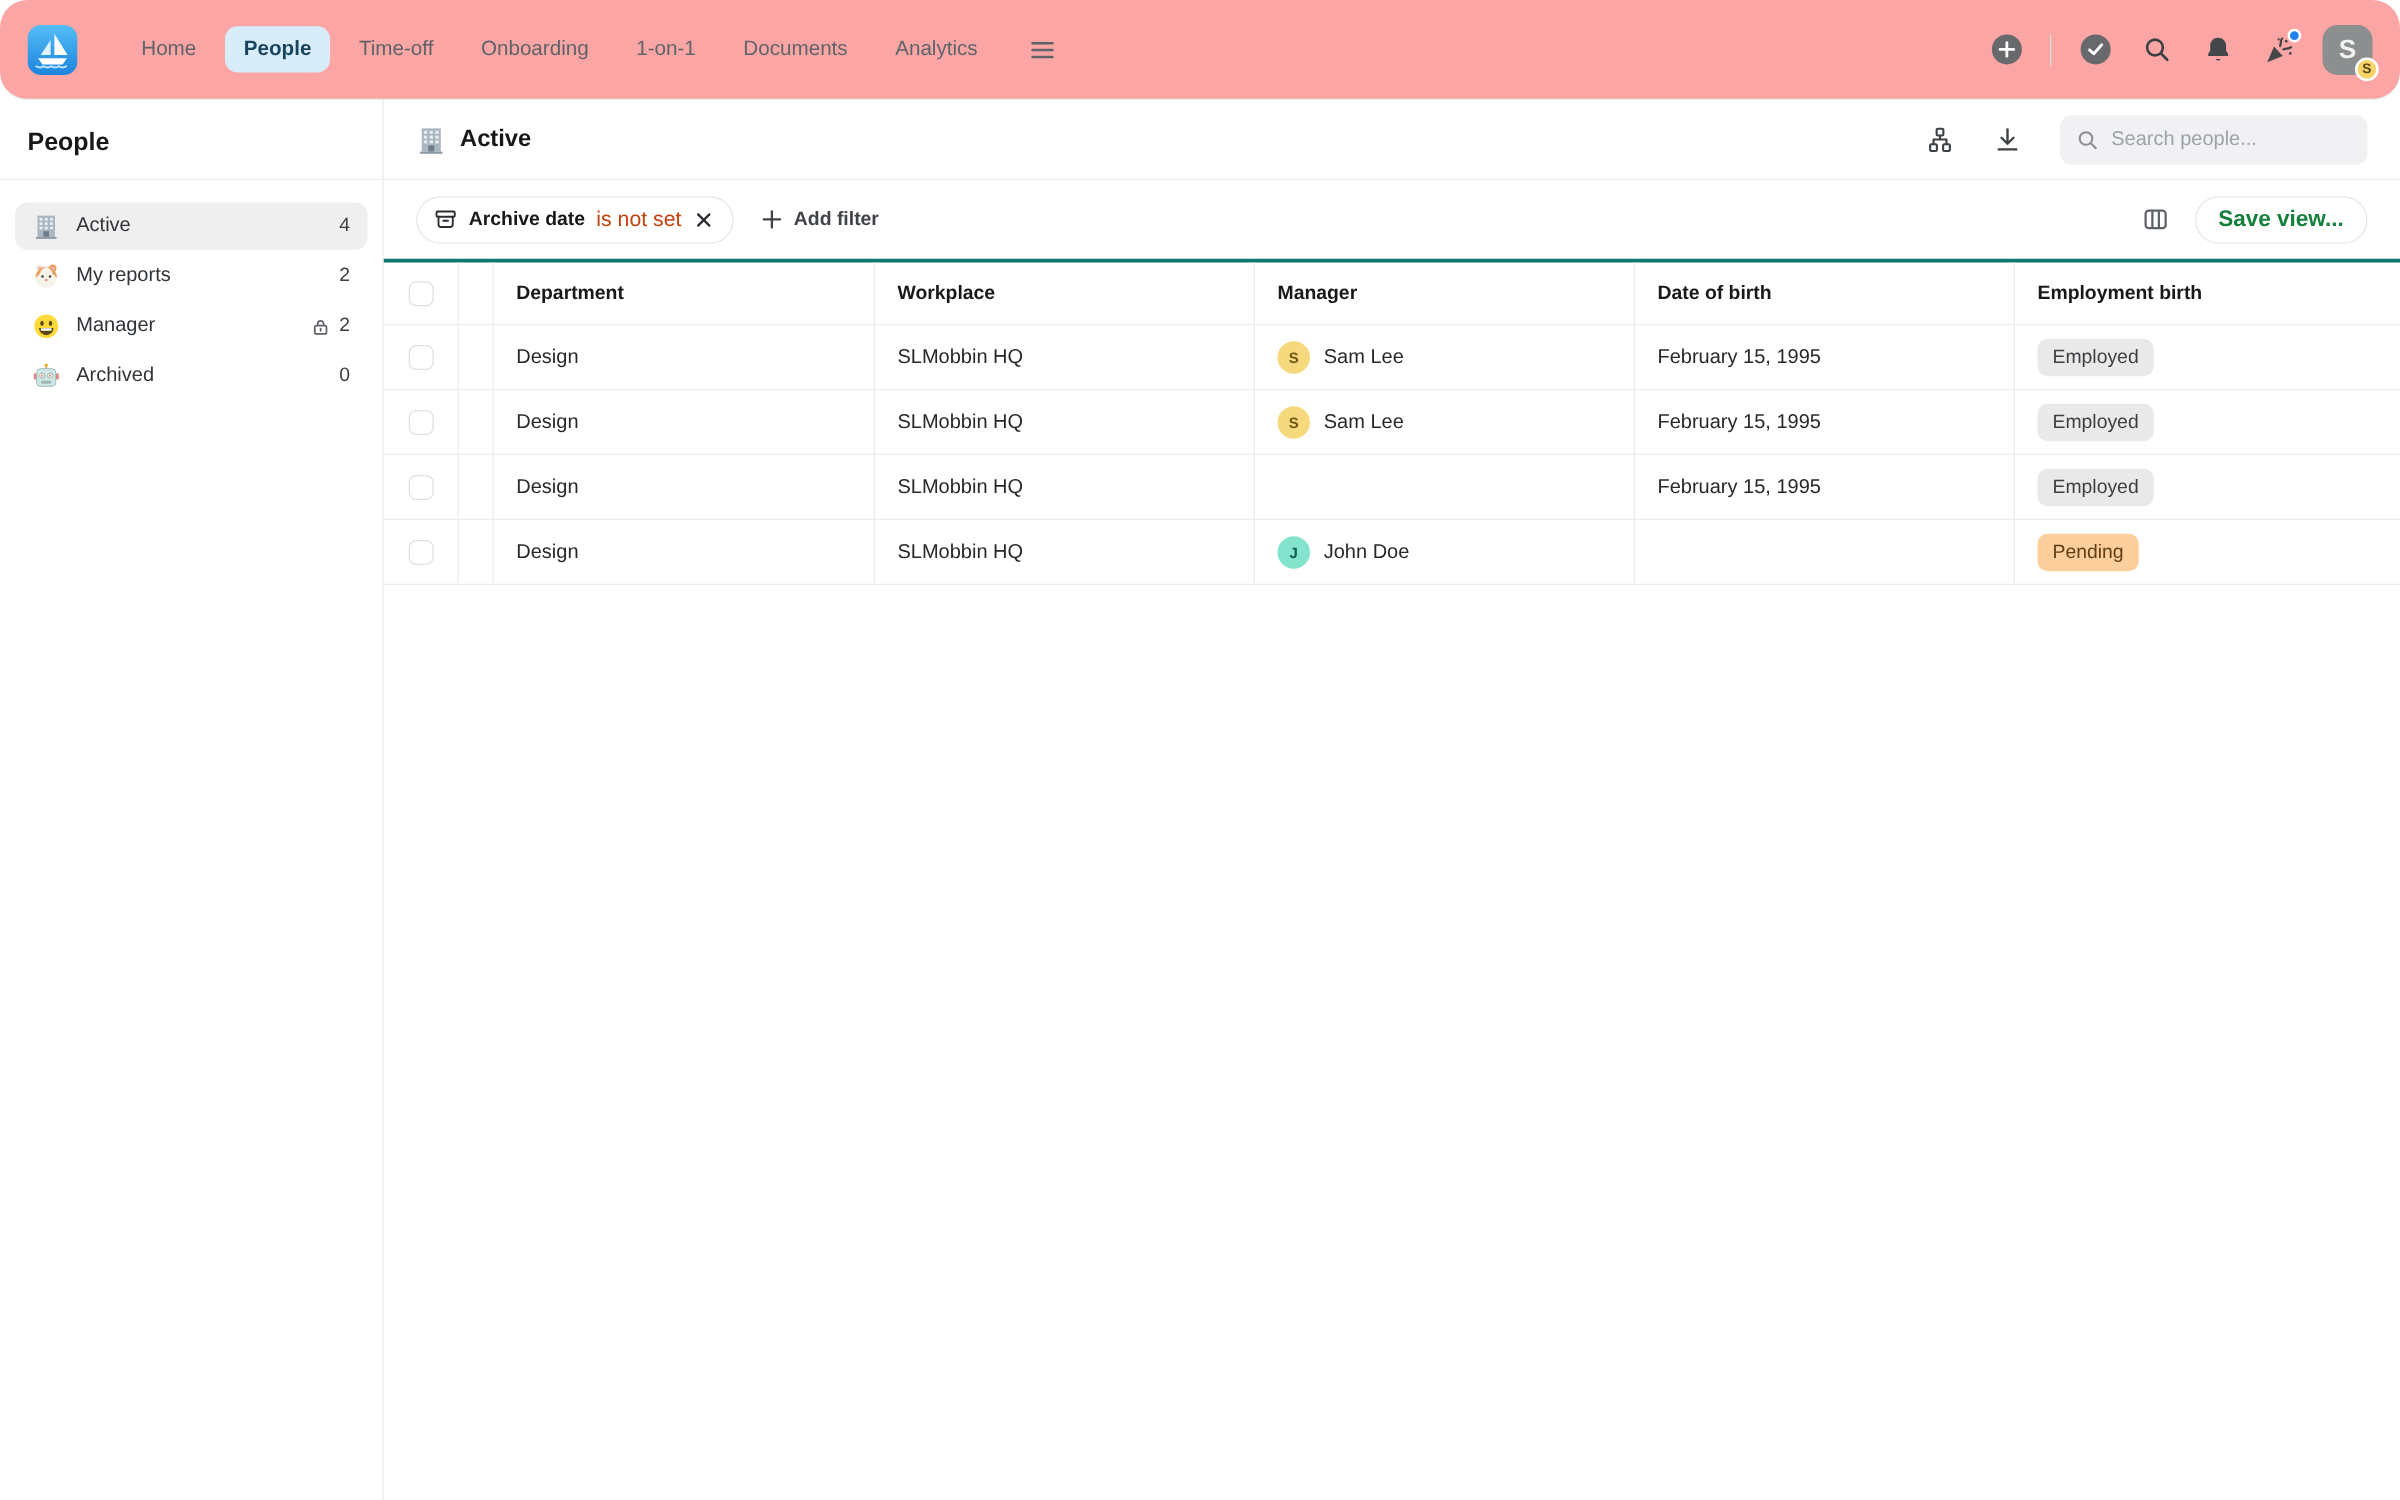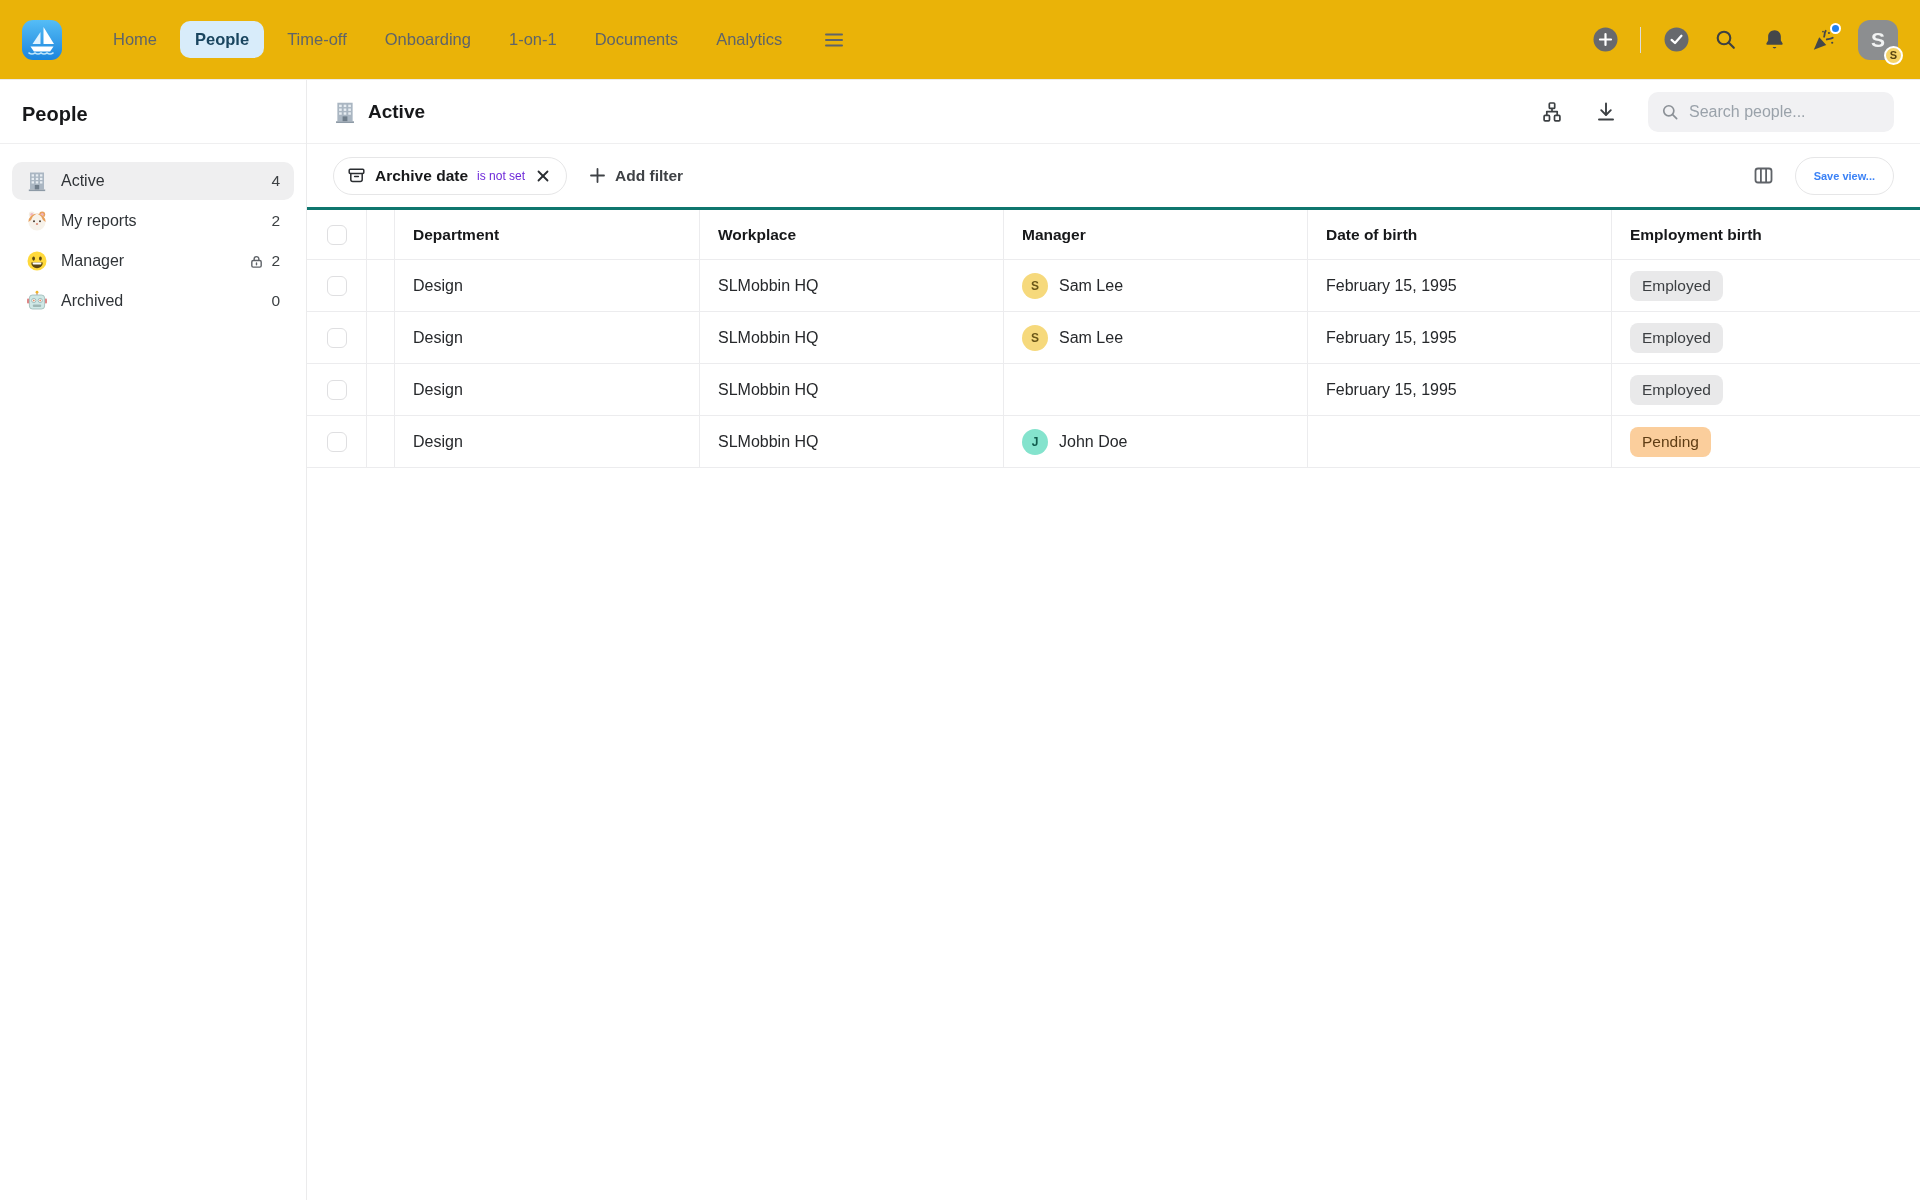--- a/index.html
+++ b/index.html
@@ -4,21 +4,21 @@
 <style>
   * { box-sizing: border-box; margin: 0; padding: 0; }
   html,body { width:1920px; height:1200px; }
   body {
     font-family: "Liberation Sans", sans-serif;
     background:#ffffff; color:#1f2329; overflow:hidden;
     -webkit-font-smoothing:antialiased;
   }
 
   
-  .topnav { height:80px; display:flex; align-items:center; padding:16px 22px; border-bottom:1px solid #ebebec; background:#eab308; }
+  .topnav { height:80px; display:flex; align-items:center; padding:16px 22px; border-bottom:1px solid #ebebec; background:#fca5a5;border-radius:22px; }
   .logo { width:40px; height:40px; border-radius:11px; flex:0 0 auto; margin-right:36px; cursor:pointer; }
   .nav-items { display:flex; align-items:center; gap:8px; }
   .nav-item { font-size:16.5px; color:#5f6469; padding:9px 15px; border-radius:10px; cursor:pointer; white-space:nowrap; }
   .nav-item.active { background:#d8ecfa; color:#19455f; font-weight:700; }
   .nav-burger { margin-left:10px; padding:8px; cursor:pointer; display:flex; }
   .topnav-right { margin-left:auto; display:flex; align-items:center; gap:21px; }
   .tn-icon { width:28px; height:28px; display:flex; align-items:center; justify-content:center; cursor:pointer; position:relative; }
   .tn-sep { width:1px; height:26px; background:#dcdcde; }
   .notif-dot { position:absolute; top:-3px; right:-4px; width:11px; height:11px; border-radius:50%; background:#1f80f0; border:2px solid #fff; }
   .user-avatar { width:40px; height:40px; border-radius:12px; background:#8c8e90; color:#f2f3f3; font-size:21px; font-weight:600;
@@ -52,27 +52,27 @@
   .search-box { width:246px; height:40px; background:#f1f1f3; border-radius:10px; display:flex; align-items:center; padding:0 12px; gap:9px; }
   .search-box input { border:none; outline:none; background:transparent; font-size:16px; color:#3c4043; width:100%;
                       font-family:"Liberation Sans", sans-serif; }
   .search-box input::placeholder { color:#9aa2aa; }
 
   
   .filter-bar { height:63px; display:flex; align-items:center; padding:0 26px; }
   .filter-chip { height:38px; border:1px solid #e6e6e7; border-radius:19px; background:#fff; display:flex; align-items:center;
                  gap:9px; padding:0 14px 0 13px; cursor:pointer; }
   .chip-field { font-size:15.5px; font-weight:700; color:#17181a; }
-  .chip-cond { font-size:12px; color:#6d28d9; }
+  .chip-cond { font-size:17px; color:#c2410c; }
   .chip-x { display:flex; cursor:pointer; padding:2px; }
   .add-filter { display:flex; align-items:center; gap:9px; margin-left:22px; cursor:pointer; }
   .add-filter span { font-size:15.5px; font-weight:600; color:#3f4246; }
   .filter-right { margin-left:auto; display:flex; align-items:center; gap:20px; }
   .save-view { height:38px; border:1px solid #e6e6e7; border-radius:19px; background:#fff; padding:0 18px;
-               font-size:11px; font-weight:600; color:#3b82f6; display:flex; align-items:center; cursor:pointer; }
+               font-size:18px; font-weight:600; color:#15803d; display:flex; align-items:center; cursor:pointer; }
 
   
   .tbl { width:100%; }
   .trow { display:grid; grid-template-columns:60px 28px 305px 304px 304px 304px 1fr; height:52px; border-bottom:1px solid #ececee; }
   .trow.thead { height:53px; border-top:3px solid #0f766e; }
   .tcell { display:flex; align-items:center; padding-left:18px; border-right:1px solid #ececee; font-size:16px; color:#26282b; overflow:hidden; }
   .tcell:last-child { border-right:none; }
   .tcell.cb { padding-left:0; justify-content:center; }
   .tcell.spacer { padding:0; }
   .thead .tcell { font-weight:700; font-size:15.5px; color:#17181a; }

